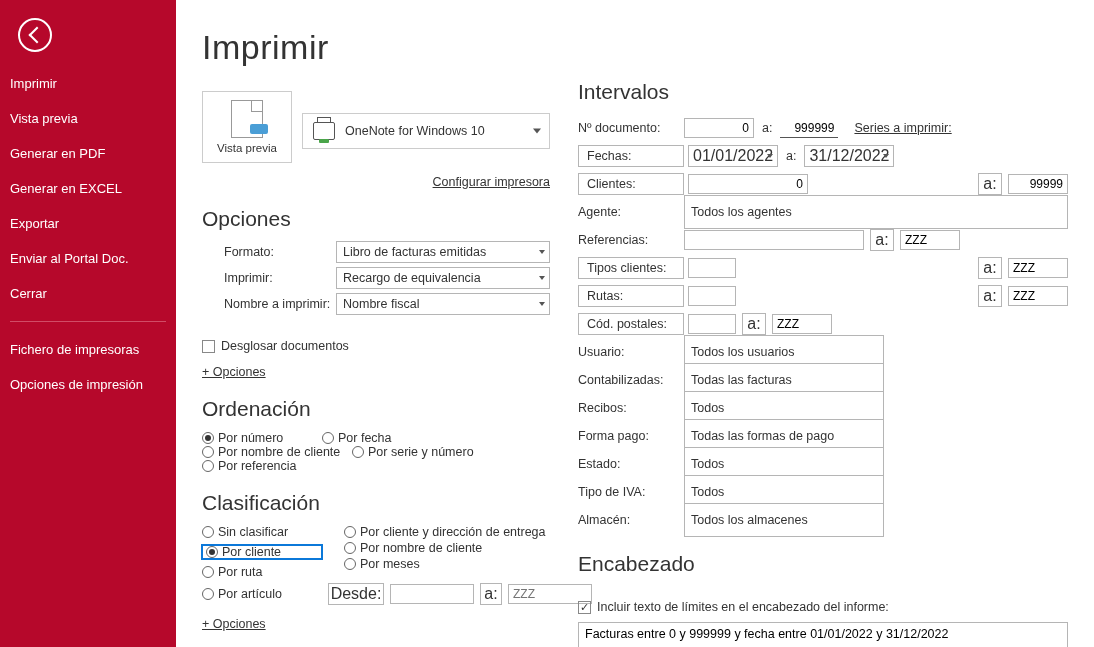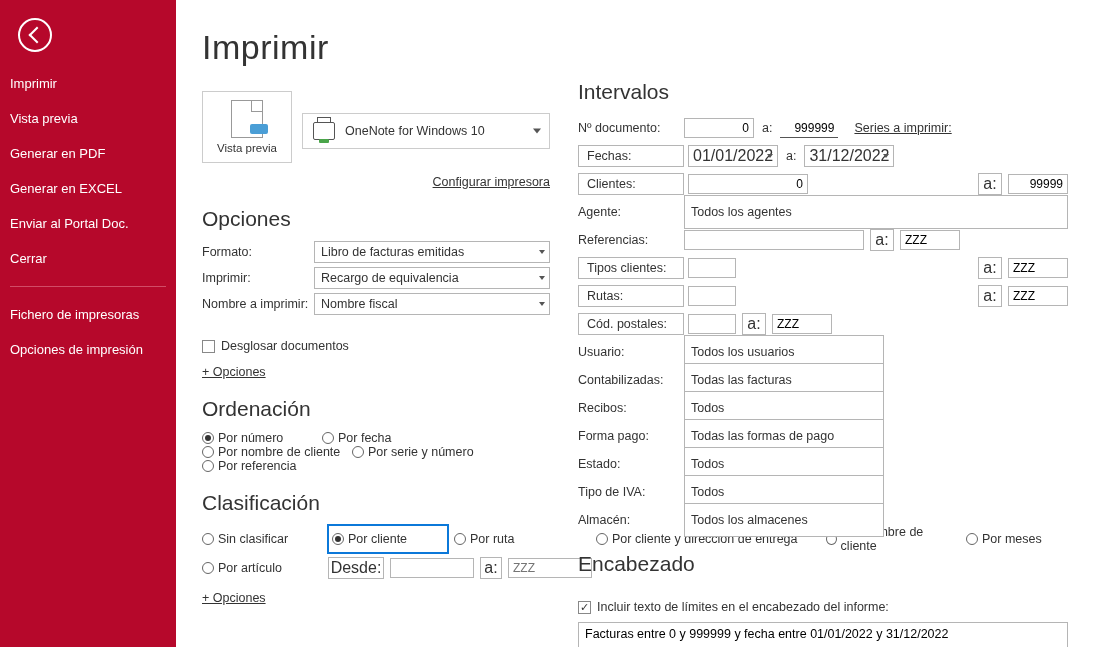--- a/index.html
+++ b/index.html
@@ -24,21 +24,21 @@
   .preview-btn .doc::before{content:"";position:absolute;top:0;right:0;width:10px;height:10px;background:#fff;border-left:1px solid #999;border-bottom:1px solid #999;}
   .preview-btn .doc::after{content:"";position:absolute;bottom:3px;right:-6px;width:18px;height:10px;background:#4a9ed6;border-radius:2px;}
   .printer-sel { flex:1; height:36px; border:1px solid #ccc; display:flex; align-items:center; padding:0 10px; gap:10px; position:relative; margin-top:22px; cursor:pointer;}
   .printer-icon{width:22px;height:18px;border:1.5px solid #555;border-radius:2px;position:relative;}
   .printer-icon::before{content:"";position:absolute;top:-6px;left:3px;right:3px;height:5px;border:1.5px solid #555;border-bottom:none;}
   .printer-icon .g{position:absolute;bottom:-4px;left:5px;width:10px;height:4px;background:#4aa54a;border-radius:1px;}
   .printer-sel .caret { position:absolute; right:8px; top:50%; width:0;height:0; border-left:4px solid transparent; border-right:4px solid transparent; border-top:5px solid #555; transform:translateY(-50%);}
   .cfg-link { text-align:right; margin-top:12px; }
   .cfg-link span { text-decoration: underline; cursor:pointer; font-size:12.5px;}
   .form-row { display:flex; align-items:center; margin-bottom:4px; }
-  .form-row > label { width:112px; font-size:12.5px;}
+  .form-row > label { width:112px; font-size:12.5px;margin-left:22px;}
   .form-row .select { flex:1; height:22px; border:1px solid #b5b5b5; display:flex; align-items:center; padding:0 6px; background:#fff; font-size:12.5px; position:relative; cursor:pointer;}
   .select .caret, .ibox .caret { position:absolute; right:4px; top:50%; width:0;height:0;border-left:3.5px solid transparent;border-right:3.5px solid transparent;border-top:4.5px solid #555;transform:translateY(-50%);}
   .chk-row { margin-top:24px; display:flex; align-items:center; gap:6px;}
   .chk { width:13px;height:13px;border:1px solid #888; display:inline-flex; align-items:center; justify-content:center; cursor:pointer;}
   .chk.checked::after{content:"✓"; font-size:11px; color:#333; line-height:1;}
   .link { text-decoration:underline; cursor:pointer; font-size:12.5px; display:inline-block; margin-top:12px;}
   .radio-grid { display:flex; flex-wrap:wrap; }
   .radio { display:inline-flex; align-items:center; gap:4px; font-size:12.5px; cursor:pointer; min-width:120px;}
   .radio .r { width:12px;height:12px;border:1px solid #666;border-radius:50%; display:inline-flex; align-items:center;justify-content:center;}
   .radio .r.sel::after{content:"";width:6px;height:6px;border-radius:50%;background:#333;}
@@ -62,20 +62,21 @@
 <div class="app">
 
   <div class="sidebar">
     <div class="back-circle">
       <div class="back-arrow"></div>
     </div>
     <div class="side-item">Imprimir</div>
     <div class="side-item">Vista previa</div>
     <div class="side-item">Generar en PDF</div>
     <div class="side-item">Generar en EXCEL</div>
+    <div class="side-item">Exportar</div>
     <div class="side-item">Enviar al Portal Doc.</div>
     <div class="side-item">Cerrar</div>
     <div class="side-sep"></div>
     <div class="side-item small">Fichero de impresoras</div>
     <div class="side-item small">Opciones de impresión</div>
   </div>
 
   <div class="main">
 
     <div class="col-left">
@@ -144,35 +145,35 @@
           </label>
         <label class="radio">
             <span class="r"></span>
             <span>Por referencia</span>
           </label>
       </div>
 
       <h2>Clasificación</h2>
       <div>
         <div style="display:flex; gap:22px;">
-          <div style="display:flex;flex-direction:row;gap:6px;">
+          <div style="display:flex;flex-direction:column;gap:6px;">
             <label class="radio">
                 <span class="r"></span>
                 <span>Sin clasificar</span>
               </label>
             <label class="radio highlight">
                 <span class="r sel"></span>
                 <span>Por cliente</span>
               </label>
             <label class="radio">
                 <span class="r"></span>
                 <span>Por ruta</span>
               </label>
           </div>
-          <div style="display:flex;flex-direction:row;gap:20px;">
+          <div style="display:flex;flex-direction:column;gap:2px;">
             <label class="radio" style="min-width:210px">
                 <span class="r"></span>
                 <span>Por cliente y dirección de entrega</span>
               </label>
             <label class="radio">
                 <span class="r"></span>
                 <span>Por nombre de cliente</span>
               </label>
             <label class="radio">
                 <span class="r"></span>

